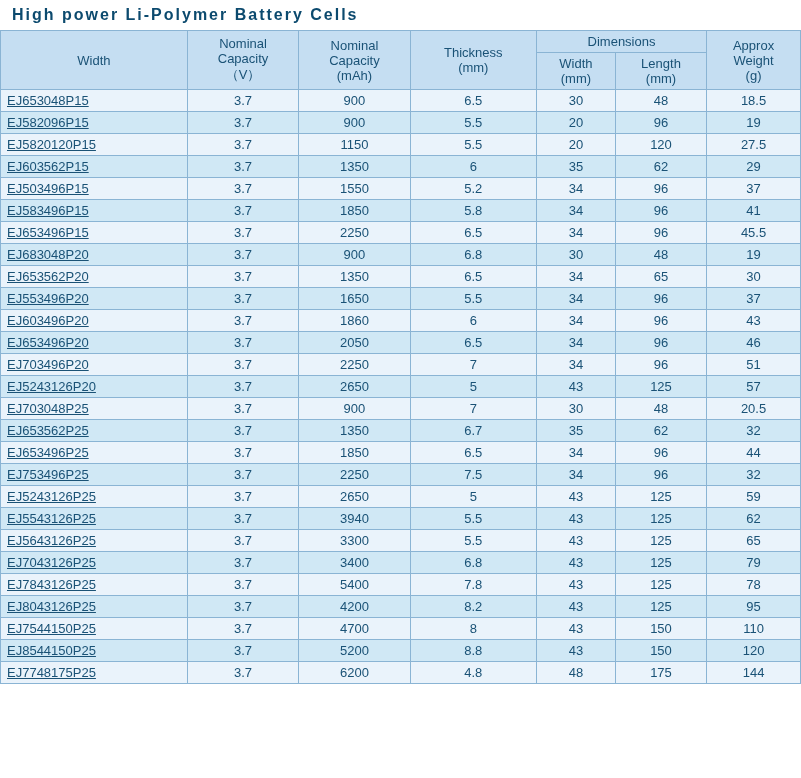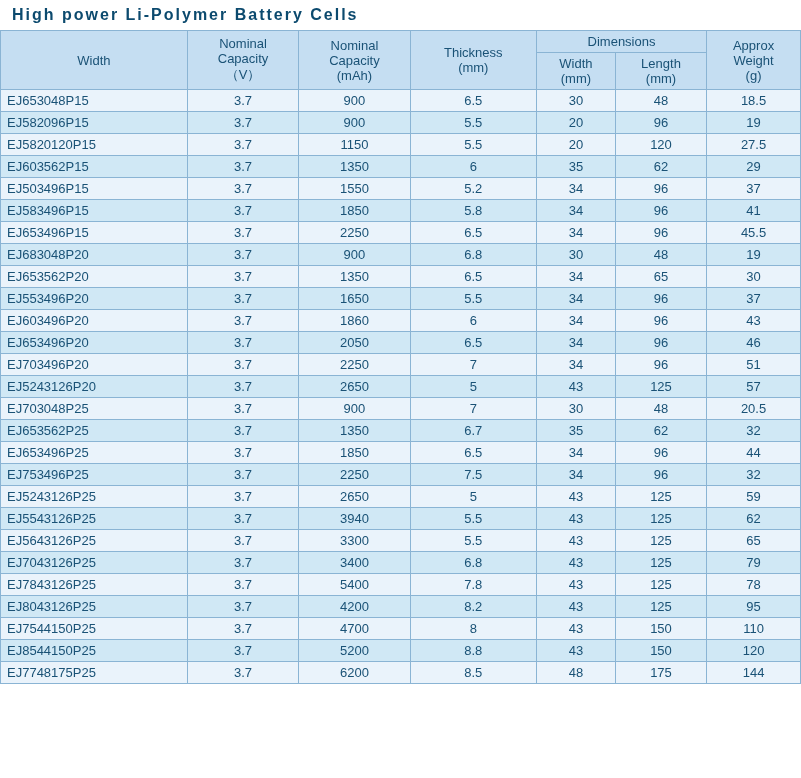--- a/index.html
+++ b/index.html
@@ -33,21 +33,21 @@
     th {
       font-weight: normal;
       vertical-align: middle;
     }
     tr:nth-child(odd) td {
       background-color: #eaf3fb;
     }
     tr:nth-child(even) td {
       background-color: #d0e8f5;
     }
-    .col-model { text-align: left; padding-left: 6px; }
+    .col-model { text-align: left; padding-left: 6px; text-decoration: underline; }
     .header-top {
       background-color: #c5def2;
     }
   </style>
 </head>
 <body>
 
 <div class="page-title">High  power  Li-Polymer  Battery  Cells</div>
 
 <table>
@@ -318,19 +318,19 @@
         <td>5200</td>
         <td>8.8</td>
         <td>43</td>
         <td>150</td>
         <td>120</td>
       </tr>
       <tr>
         <td class="col-model">EJ7748175P25</td>
         <td>3.7</td>
         <td>6200</td>
-        <td>8.5</td>
+        <td>4.8</td>
         <td>48</td>
         <td>175</td>
         <td>144</td>
       </tr>
     </tbody>
 </table>
 
 </body></html>

